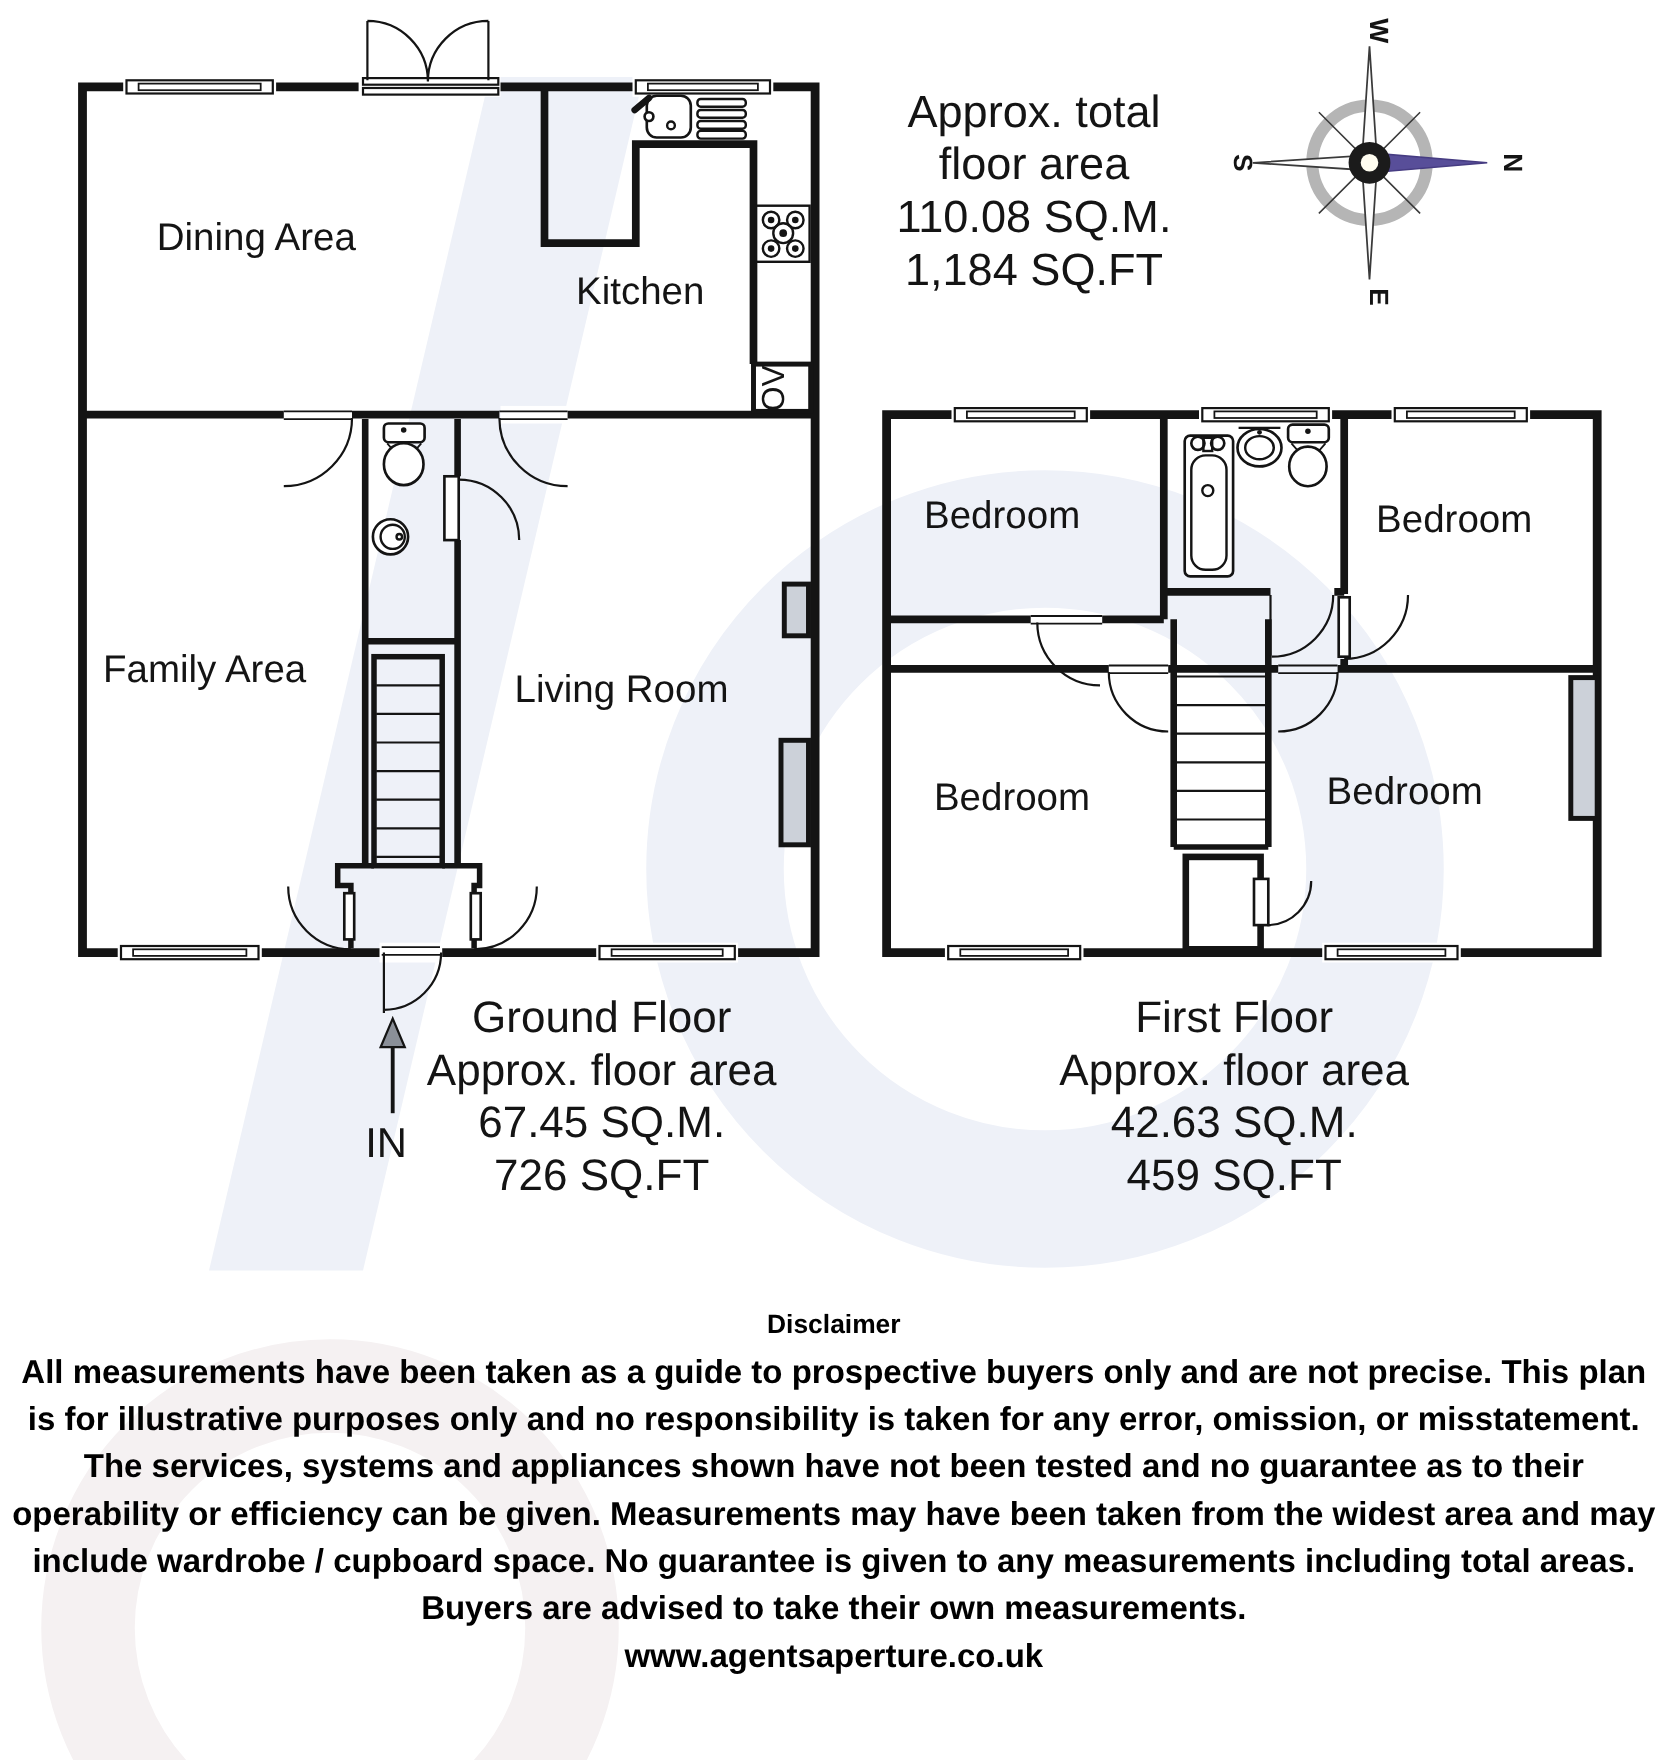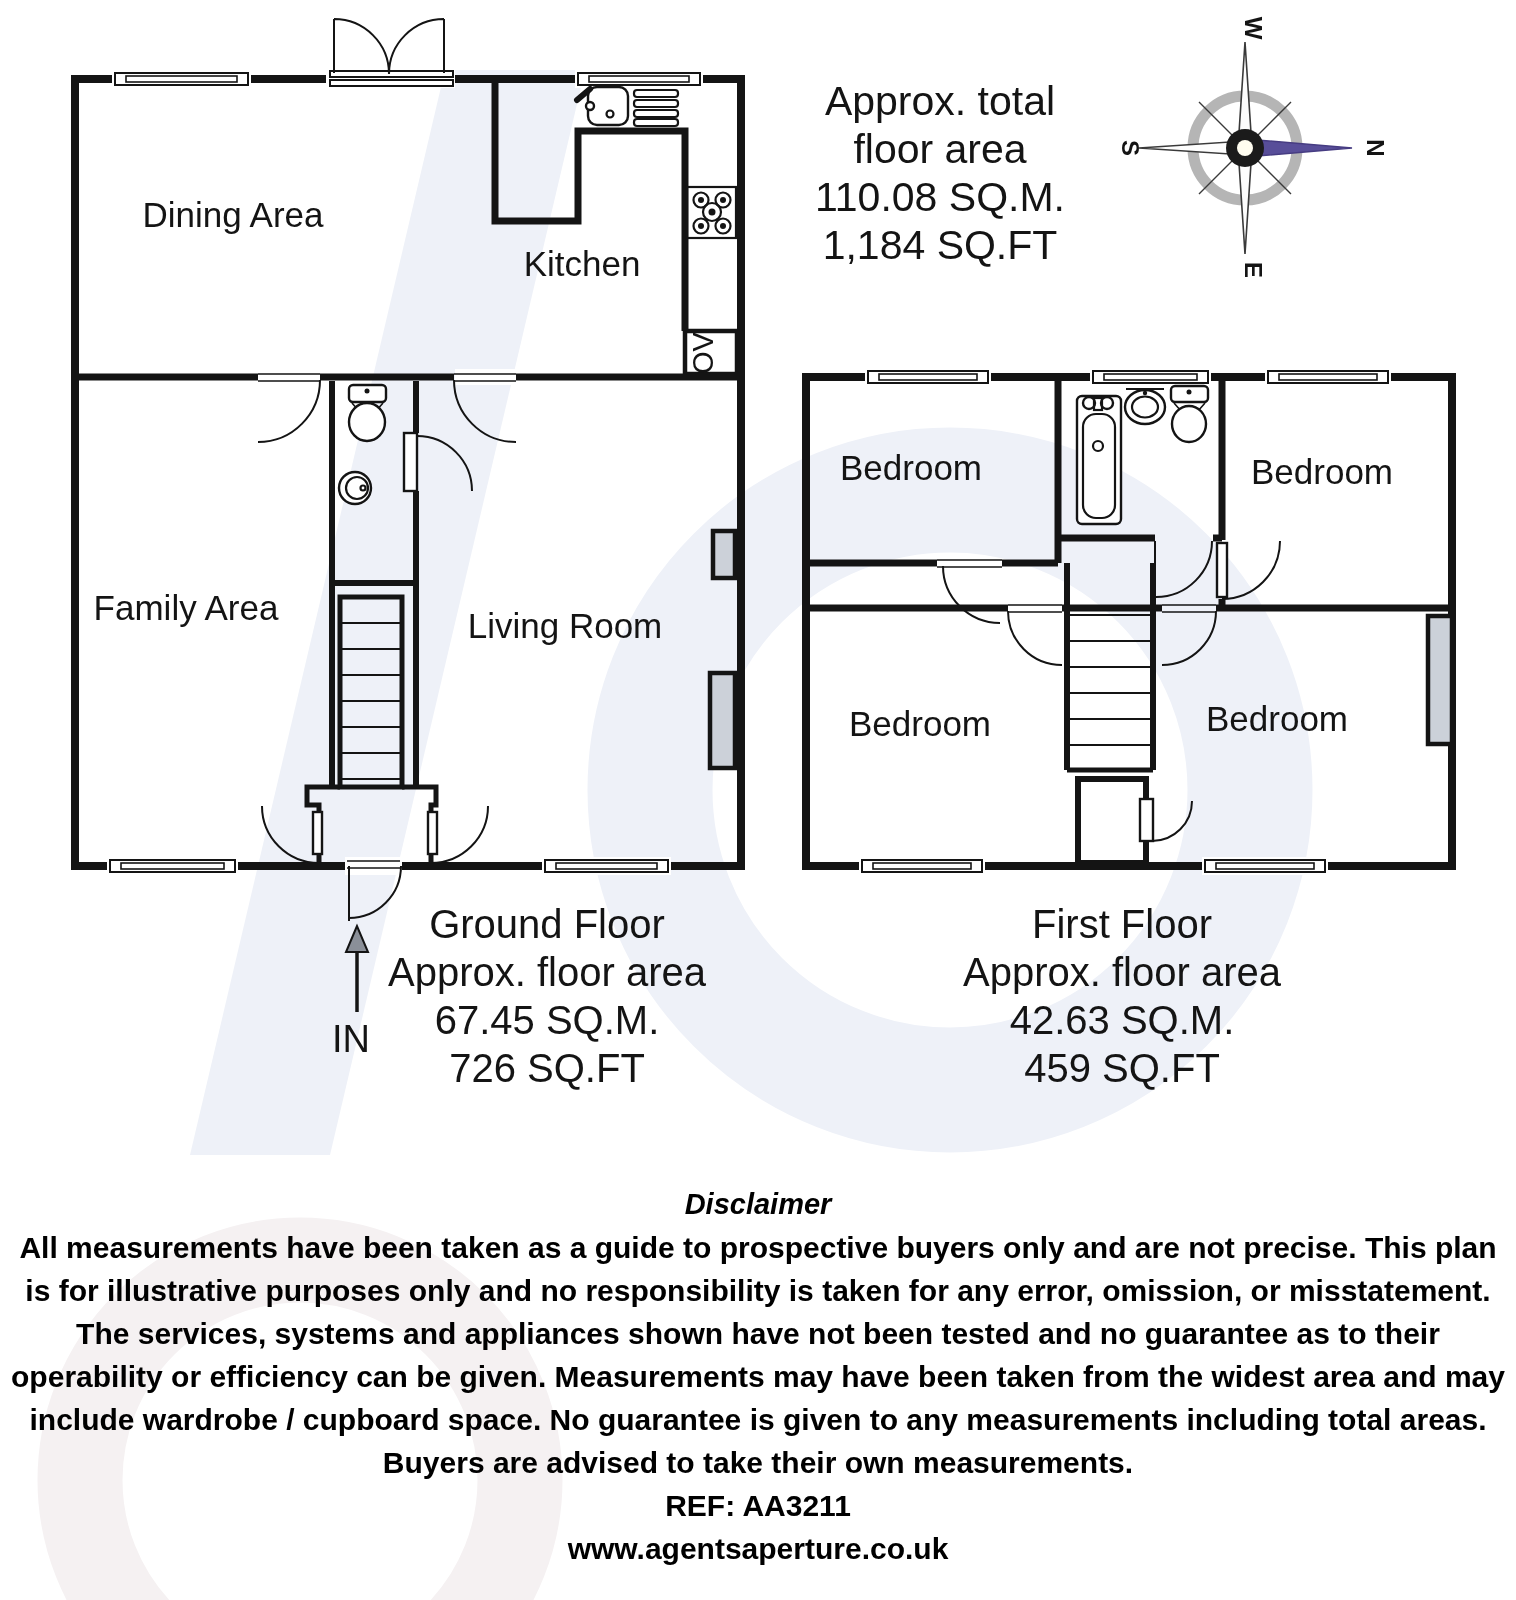--- a/index.html
+++ b/index.html
@@ -18,21 +18,21 @@
   .wall6{fill:none;stroke:#141414;stroke-width:6;}
   .wall5{fill:none;stroke:#141414;stroke-width:5;}
   .thin{fill:none;stroke:#141414;stroke-width:2;}
   .thin15{fill:none;stroke:#141414;stroke-width:1.6;}
   .fix{fill:#ffffff;stroke:#141414;stroke-width:2.4;}
   .fixn{fill:none;stroke:#141414;stroke-width:2.2;}
   .winw{fill:#ffffff;stroke:none;}
   .gray{fill:#ccd1d9;stroke:#141414;stroke-width:4.5;}
   #disclaimer{position:absolute;left:8px;top:1183px;width:1500px;text-align:center;
               color:#000;font-weight:bold;font-size:30px;line-height:43px;}
-  #disclaimer .t{font-size:29px;font-style:italic;}
+  #disclaimer .t{font-size:24px;}
 </style>
 </head>
 <body>
 
 <div id="stage">
 <svg width="1516" height="1600" viewBox="0 0 1516 1600">
 
   <g opacity="1">
     <polygon points="445,70 585,70 330,1155 190,1155" fill="#eef1f8"></polygon>
     <circle cx="950" cy="790" r="300" fill="none" stroke="#eef1f8" stroke-width="125"></circle>
@@ -308,17 +308,16 @@
     <text class="cl" text-anchor="middle" transform="translate(1245 28) rotate(90)">W</text>
     <text class="cl" text-anchor="middle" transform="translate(1367 148) rotate(90)">N</text>
     <text class="cl" text-anchor="middle" transform="translate(1122 148) rotate(90)">S</text>
     <text class="cl" text-anchor="middle" transform="translate(1245 270) rotate(90)">E</text>
   </g>
 </svg>
 
 <div id="disclaimer">
   <div class="t">Disclaimer</div>
   <div>All measurements have been taken as a guide to prospective buyers only and are not precise. This plan is for illustrative purposes only and no responsibility is taken for any error, omission, or misstatement. The services, systems and appliances shown have not been tested and no guarantee as to their operability or efficiency can be given. Measurements may have been taken from the widest area and may include wardrobe / cupboard space. No guarantee is given to any measurements including total areas. Buyers are advised to take their own measurements.</div>
-  <div>REF: AA3211</div>
   <div>www.agentsaperture.co.uk</div>
 
 </div>
 </div>
 
 </body></html>

